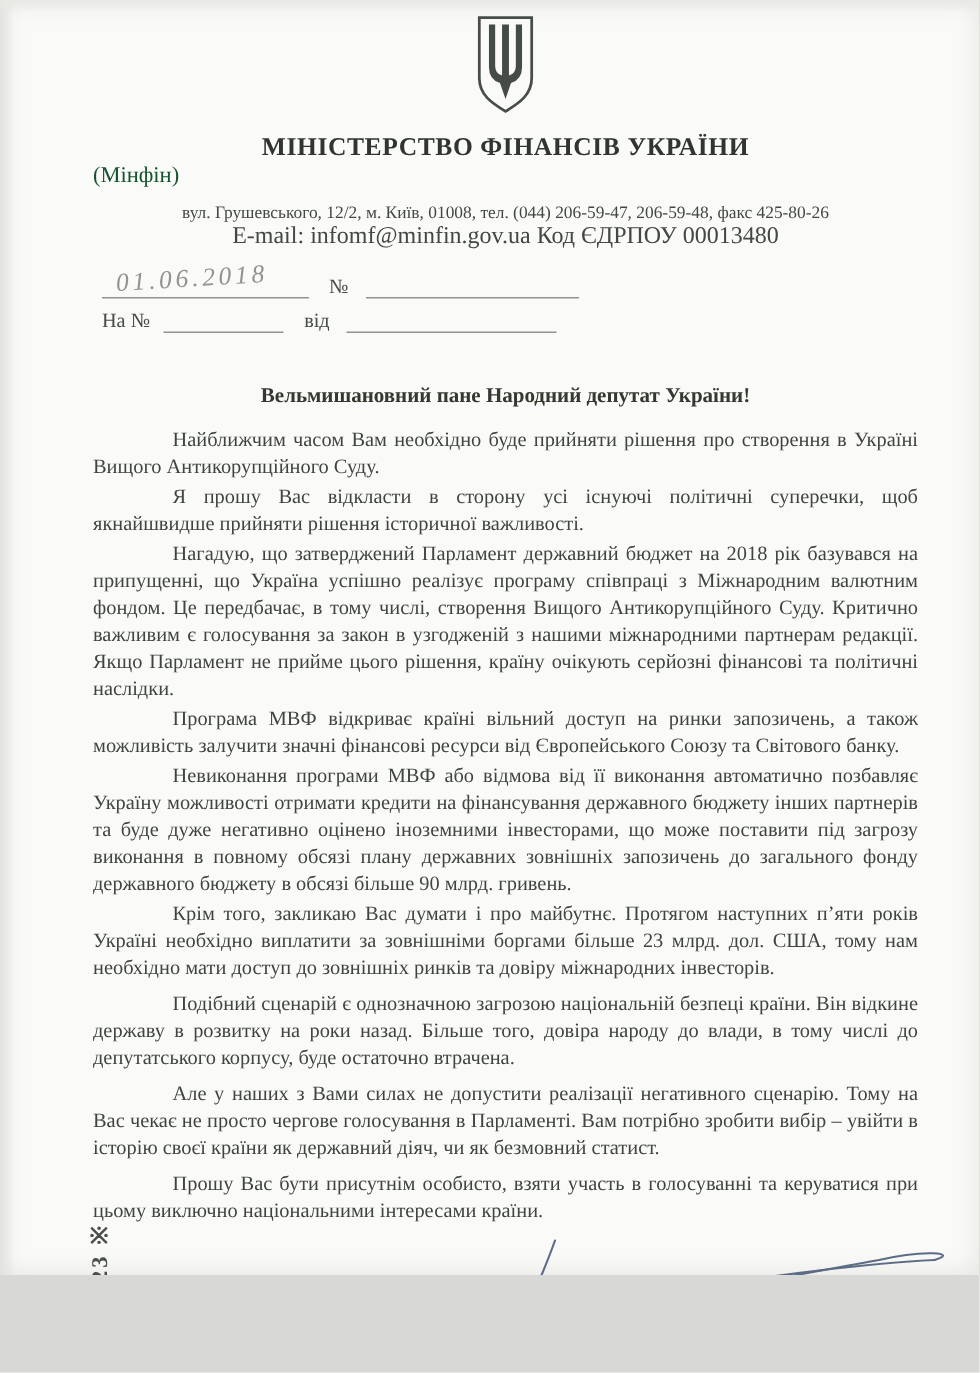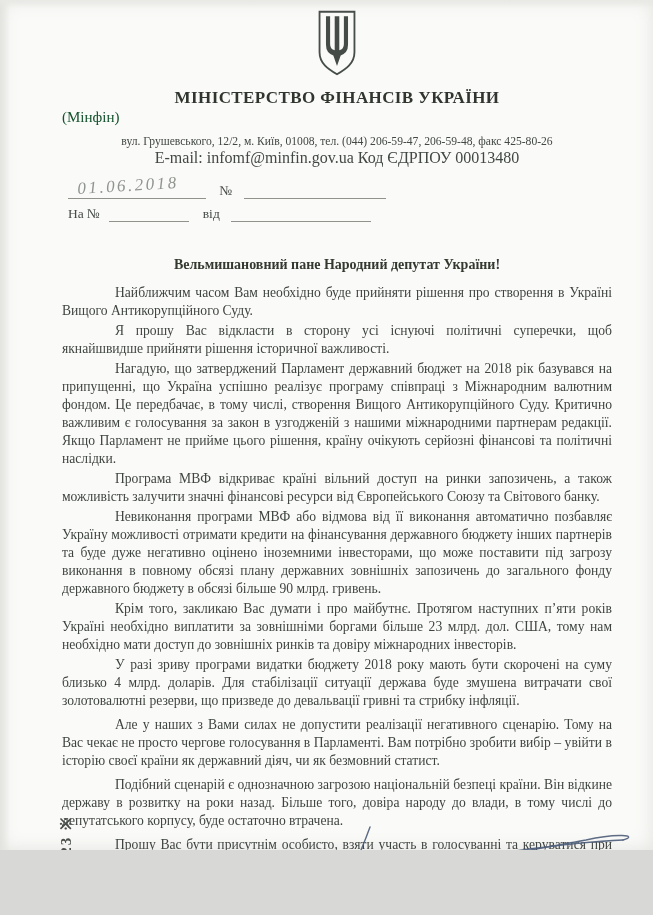--- a/index.html
+++ b/index.html
@@ -111,23 +111,22 @@
 
     <div class="salutation">Вельмишановний пане Народний депутат України!</div>
 
     <div class="body-text">
       <p>Найближчим часом Вам необхідно буде прийняти рішення про створення в Україні Вищого Антикорупційного Суду.</p>
       <p>Я прошу Вас відкласти в сторону усі існуючі політичні суперечки, щоб якнайшвидше прийняти рішення історичної важливості.</p>
       <p>Нагадую, що затверджений Парламент державний бюджет на 2018 рік базувався на припущенні, що Україна успішно реалізує програму співпраці з Міжнародним валютним фондом. Це передбачає, в тому числі, створення Вищого Антикорупційного Суду. Критично важливим є голосування за закон в узгодженій з нашими міжнародними партнерам редакції. Якщо Парламент не прийме цього рішення, країну очікують серйозні фінансові та політичні наслідки.</p>
       <p>Програма МВФ відкриває країні вільний доступ на ринки запозичень, а також можливість залучити значні фінансові ресурси від Європейського Союзу та Світового банку.</p>
       <p>Невиконання програми МВФ або відмова від її виконання автоматично позбавляє Україну можливості отримати кредити на фінансування державного бюджету інших партнерів та буде дуже негативно оцінено іноземними інвесторами, що може поставити під загрозу виконання в повному обсязі плану державних зовнішніх запозичень до загального фонду державного бюджету в обсязі більше 90 млрд. гривень.</p>
       <p>Крім того, закликаю Вас думати і про майбутнє. Протягом наступних п’яти років Україні необхідно виплатити за зовнішніми боргами більше 23 млрд. дол. США, тому нам необхідно мати доступ до зовнішніх ринків та довіру міжнародних інвесторів.</p>
-      <p>У разі зриву програми видатки бюджету 2018 року мають бути скорочені на суму близько 4 млрд. доларів. Для стабілізації ситуації держава буде змушена витрачати свої золотовалютні резерви, що призведе до девальвації гривні та стрибку інфляції.</p>
+      <p class="gap">Подібний сценарій є однозначною загрозою національній безпеці країни. Він відкине державу в розвитку на роки назад. Більше того, довіра народу до влади, в тому числі до депутатського корпусу, буде остаточно втрачена.</p>
       <p class="gap">Але у наших з Вами силах не допустити реалізації негативного сценарію. Тому на Вас чекає не просто чергове голосування в Парламенті. Вам потрібно зробити вибір – увійти в історію своєї країни як державний діяч, чи як безмовний статист.</p>
-      <p class="gap">Подібний сценарій є однозначною загрозою національній безпеці країни. Він відкине державу в розвитку на роки назад. Більше того, довіра народу до влади, в тому числі до депутатського корпусу, буде остаточно втрачена.</p>
       <p class="gap">Прошу Вас бути присутнім особисто, взяти участь в голосуванні та керуватися при цьому виключно національними інтересами країни.</p>
     </div>
   </div>
 
   <div class="closing">З повагою</div>
   <div class="sign-title">Україну</div>
   <div class="sign-name">Олександр ДАНИЛЮК</div>
 
   <svg class="signature-svg" width="532" height="92" viewBox="0 0 532 92">
     <g fill="none" stroke="#50607c" stroke-width="1.4" stroke-linecap="round" opacity="0.92">

